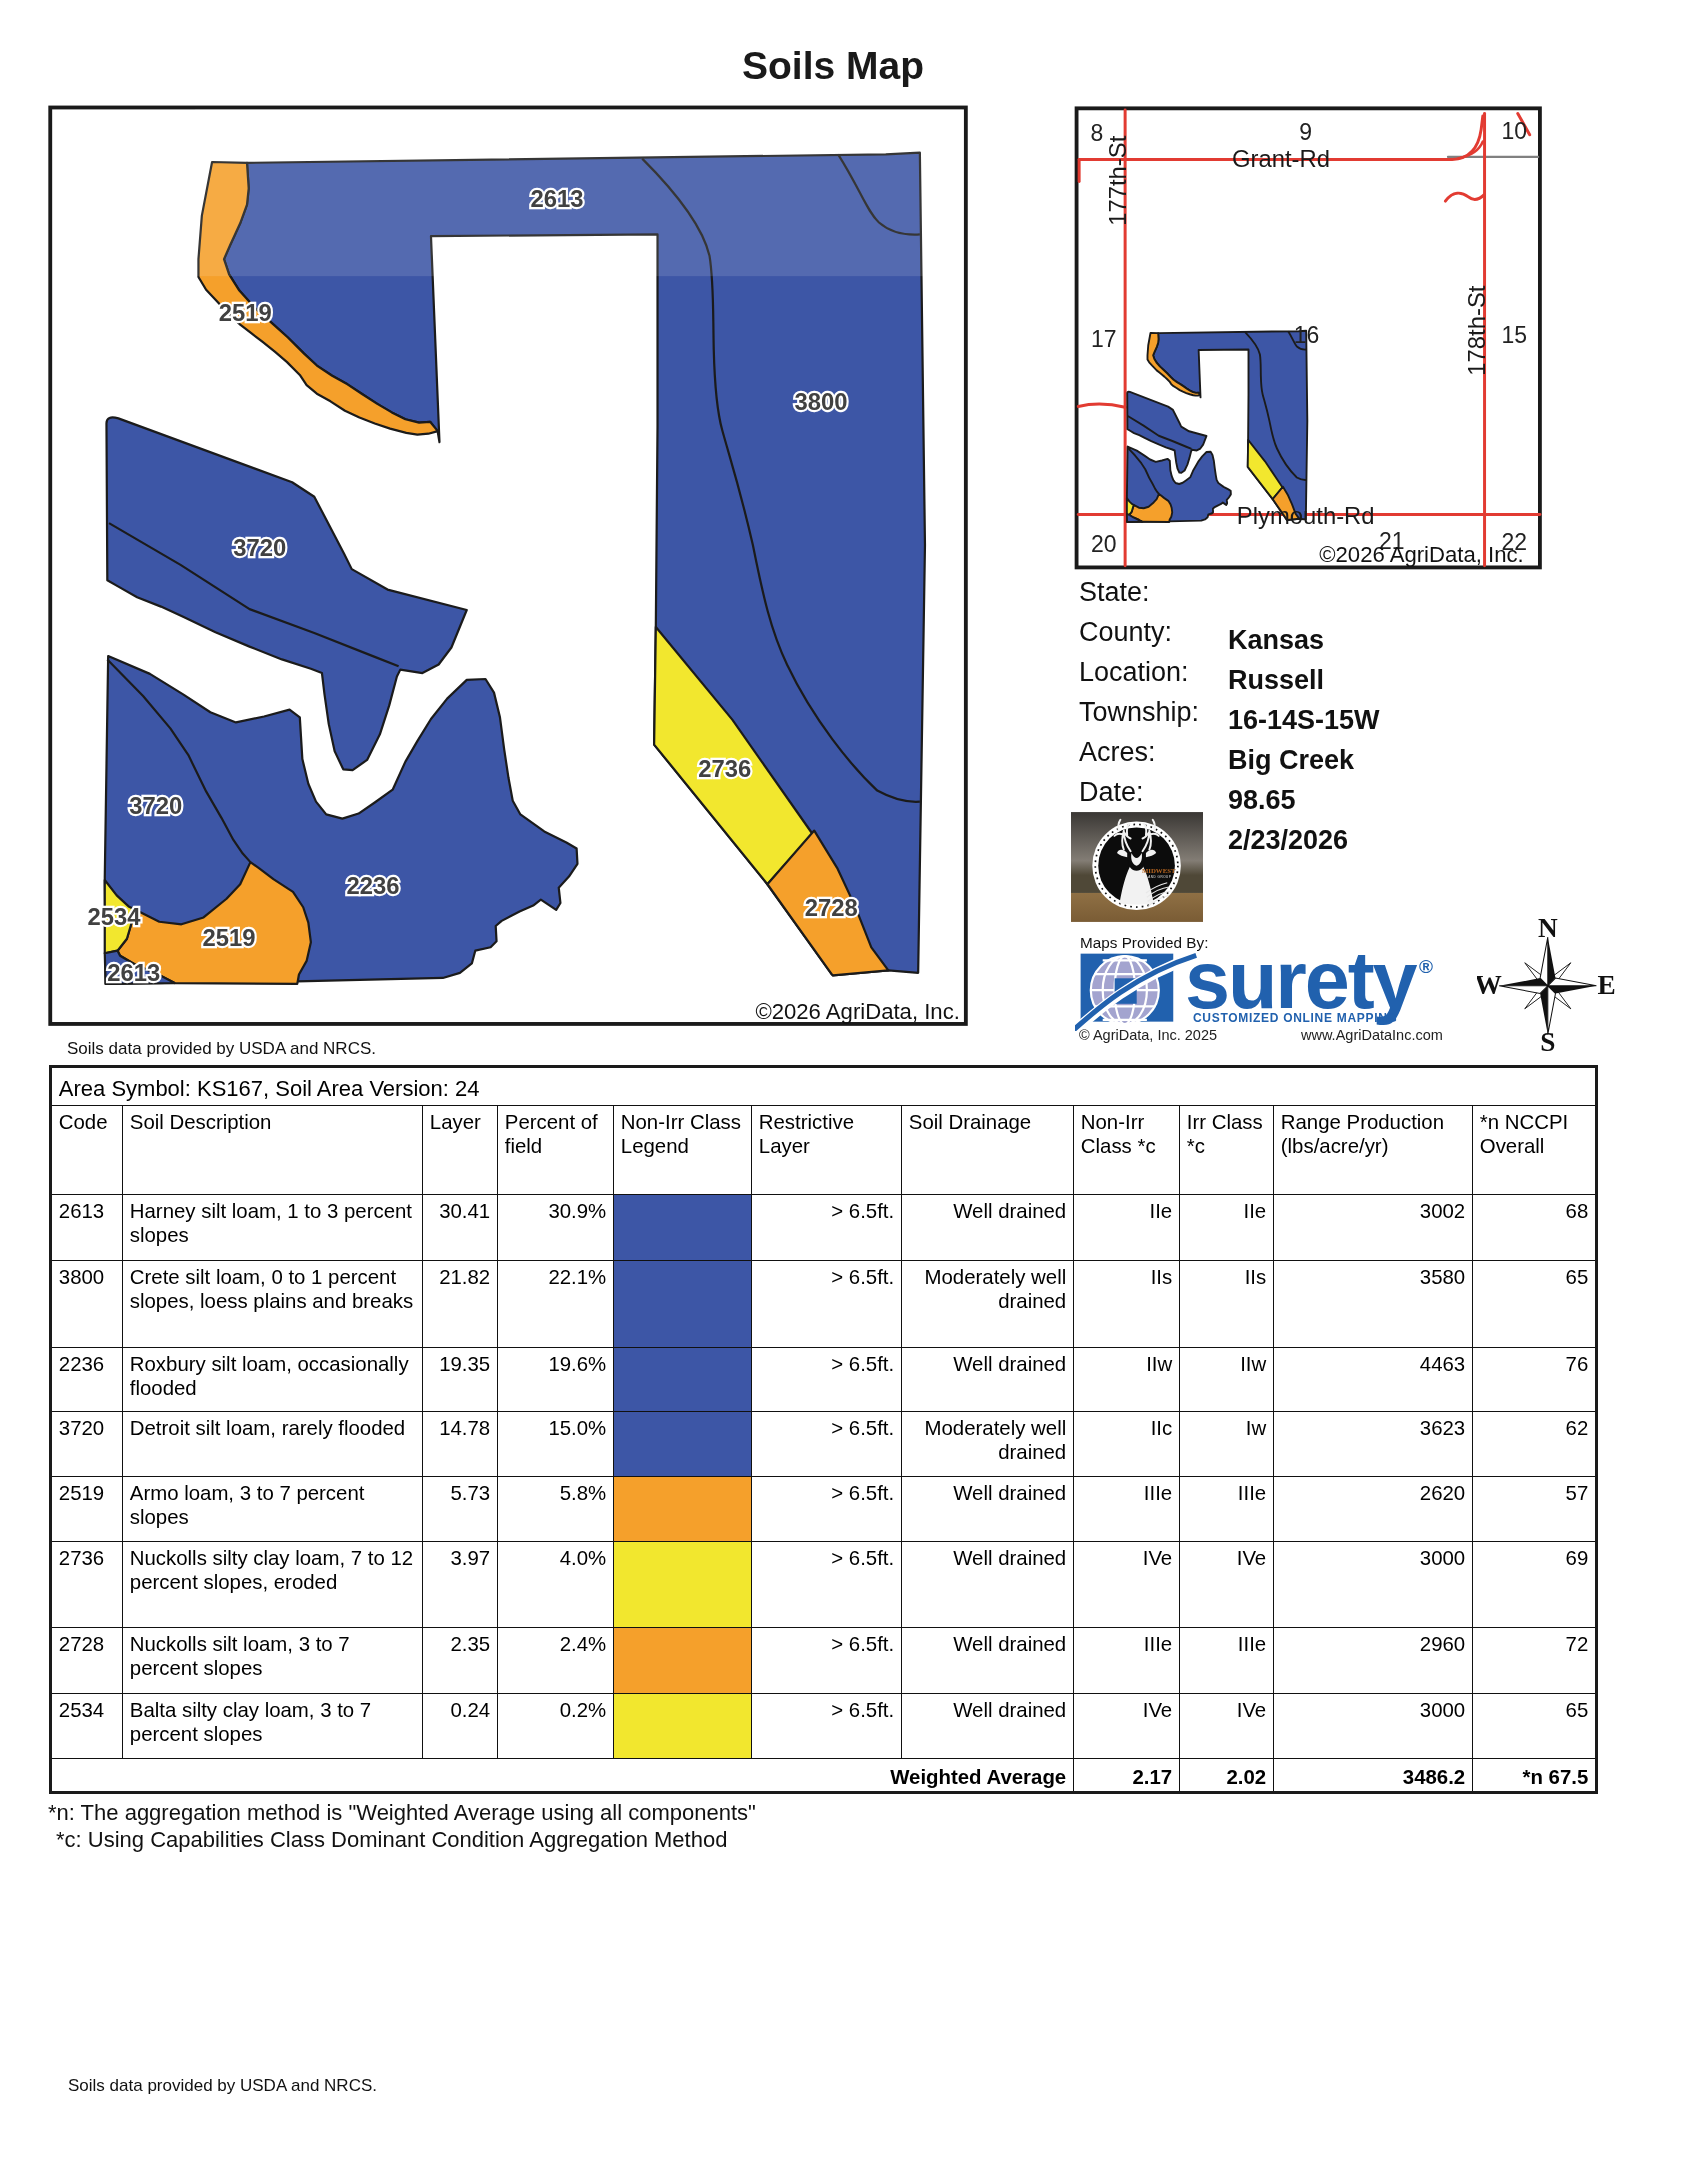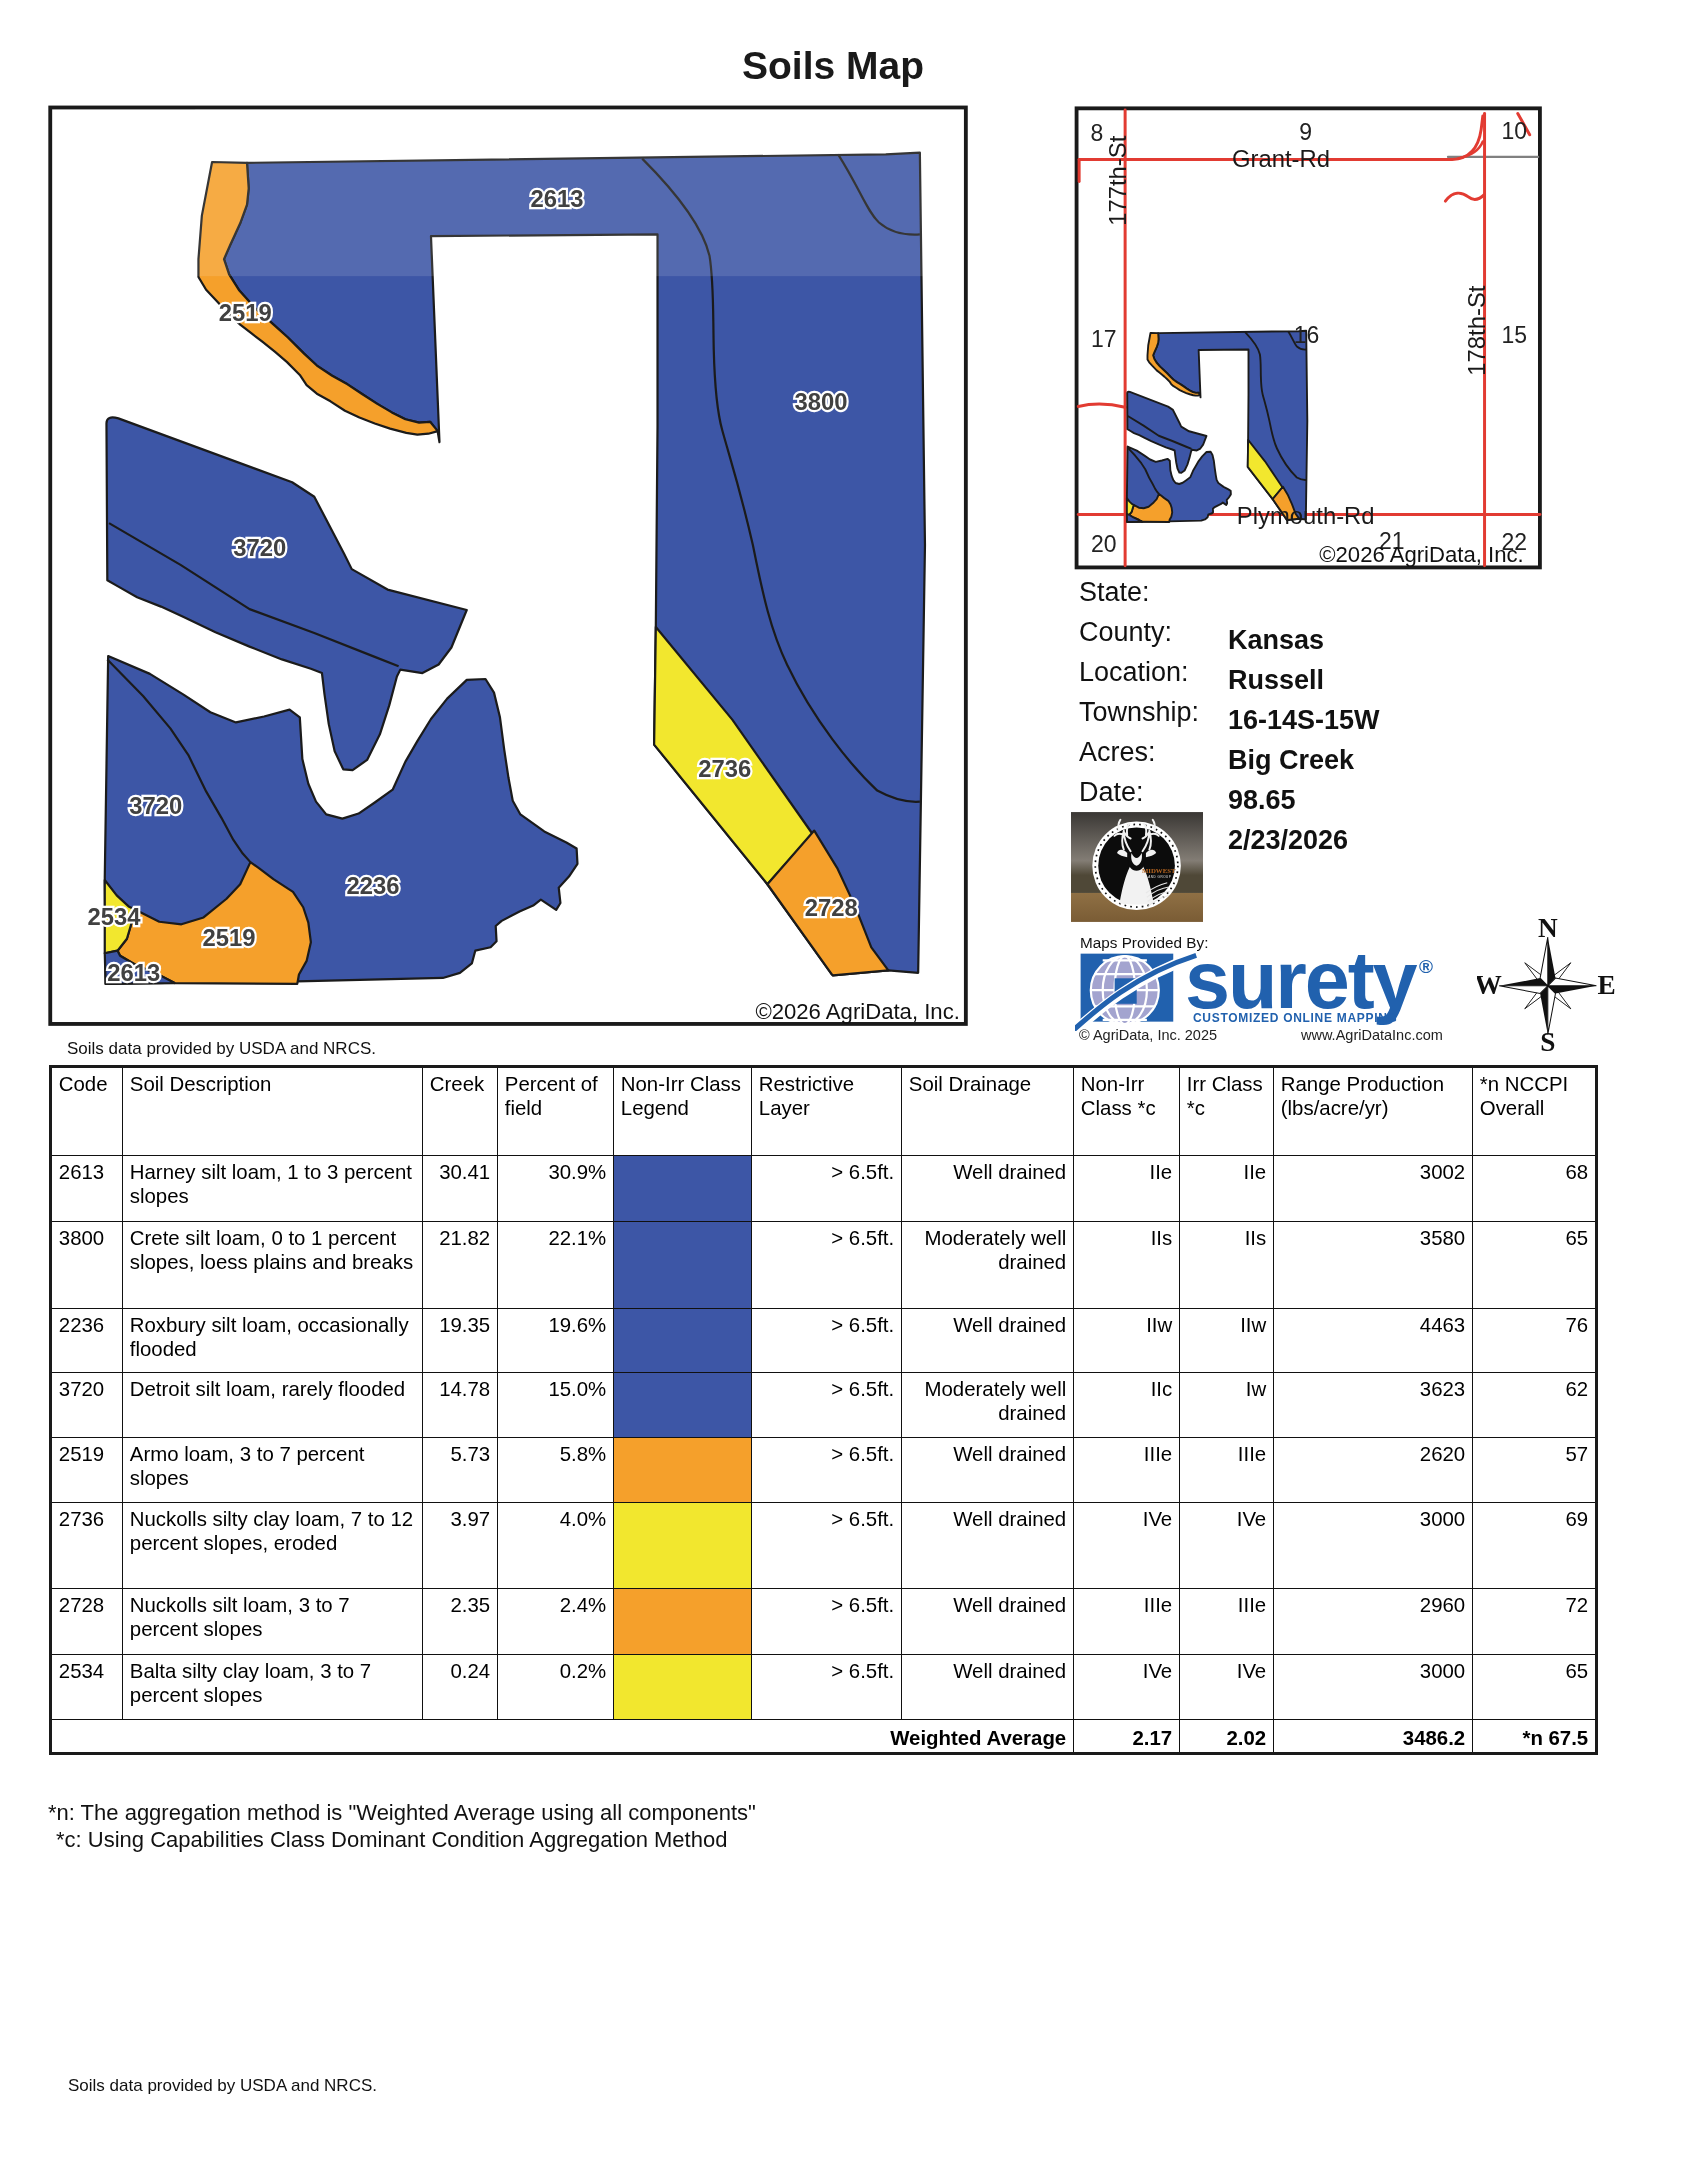--- a/index.html
+++ b/index.html
@@ -259,24 +259,27 @@
       <col style="width:116px">
       <col style="width:138px">
       <col style="width:150px">
       <col style="width:172px">
       <col style="width:106px">
       <col style="width:94px">
       <col style="width:199px">
       <col style="width:124px">
 </colgroup>
 <tbody>
+      <tr style="height:39px;">
+        <td colspan="11" style="vertical-align:middle;font-size:22px;">Area Symbol: KS167, Soil Area Version: 24</td>
+      </tr>
 <tr style="height:89px;">
         <td>Code</td>
         <td>Soil Description</td>
-        <td>Creek</td>
+        <td>Layer</td>
         <td>Percent of field</td>
         <td>Non-Irr Class Legend</td>
         <td>Restrictive Layer</td>
         <td>Soil Drainage</td>
         <td>Non-Irr Class *c</td>
         <td>Irr Class *c</td>
         <td>Range Production (lbs/acre/yr)</td>
         <td>*n NCCPI Overall</td>
       </tr>
 <tr style="height:66px;">

